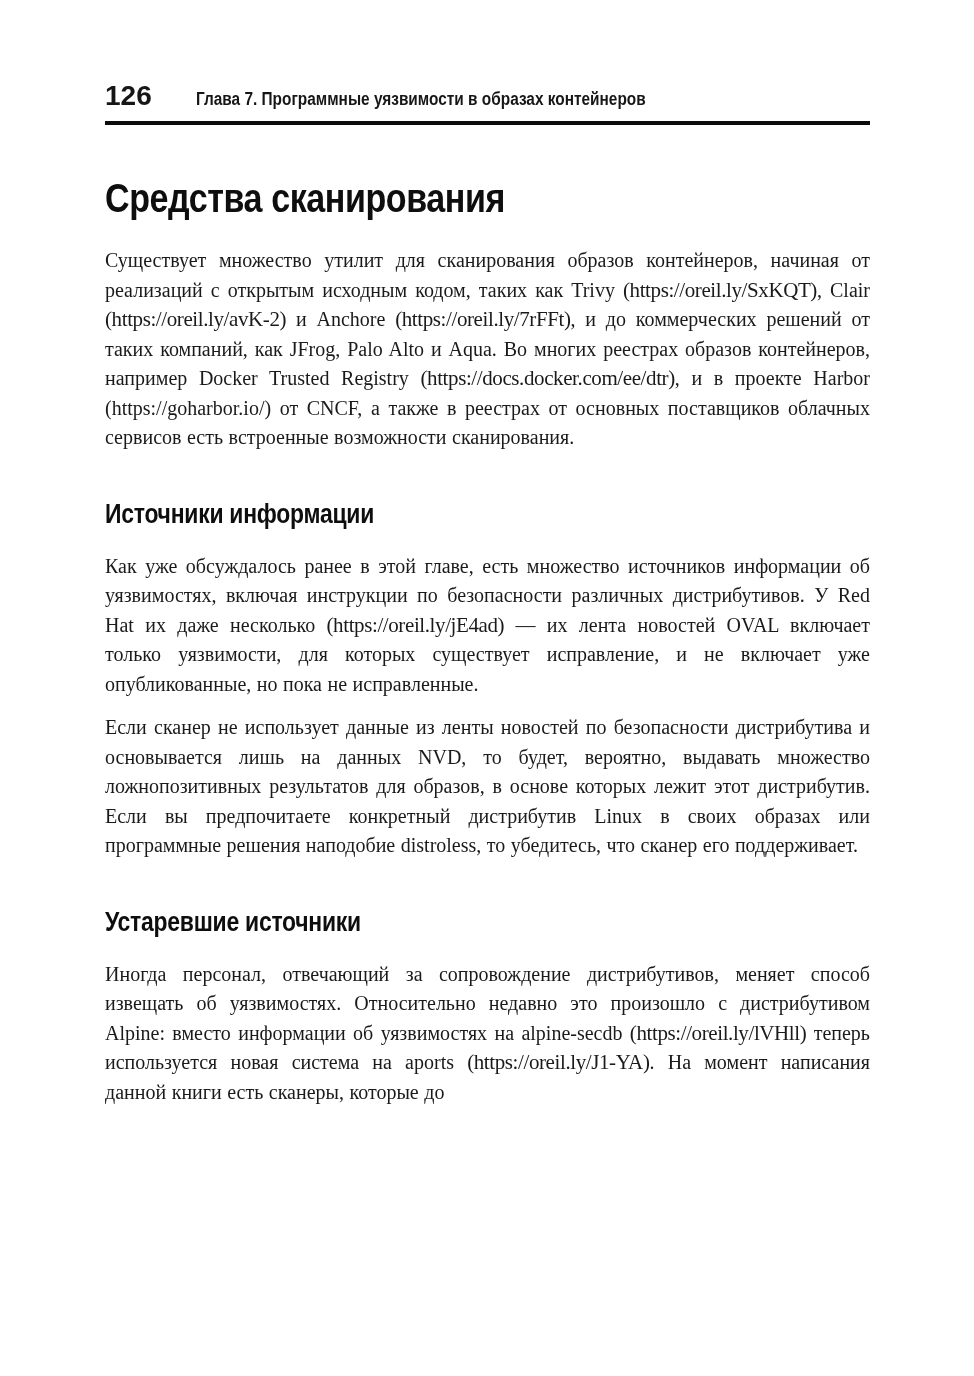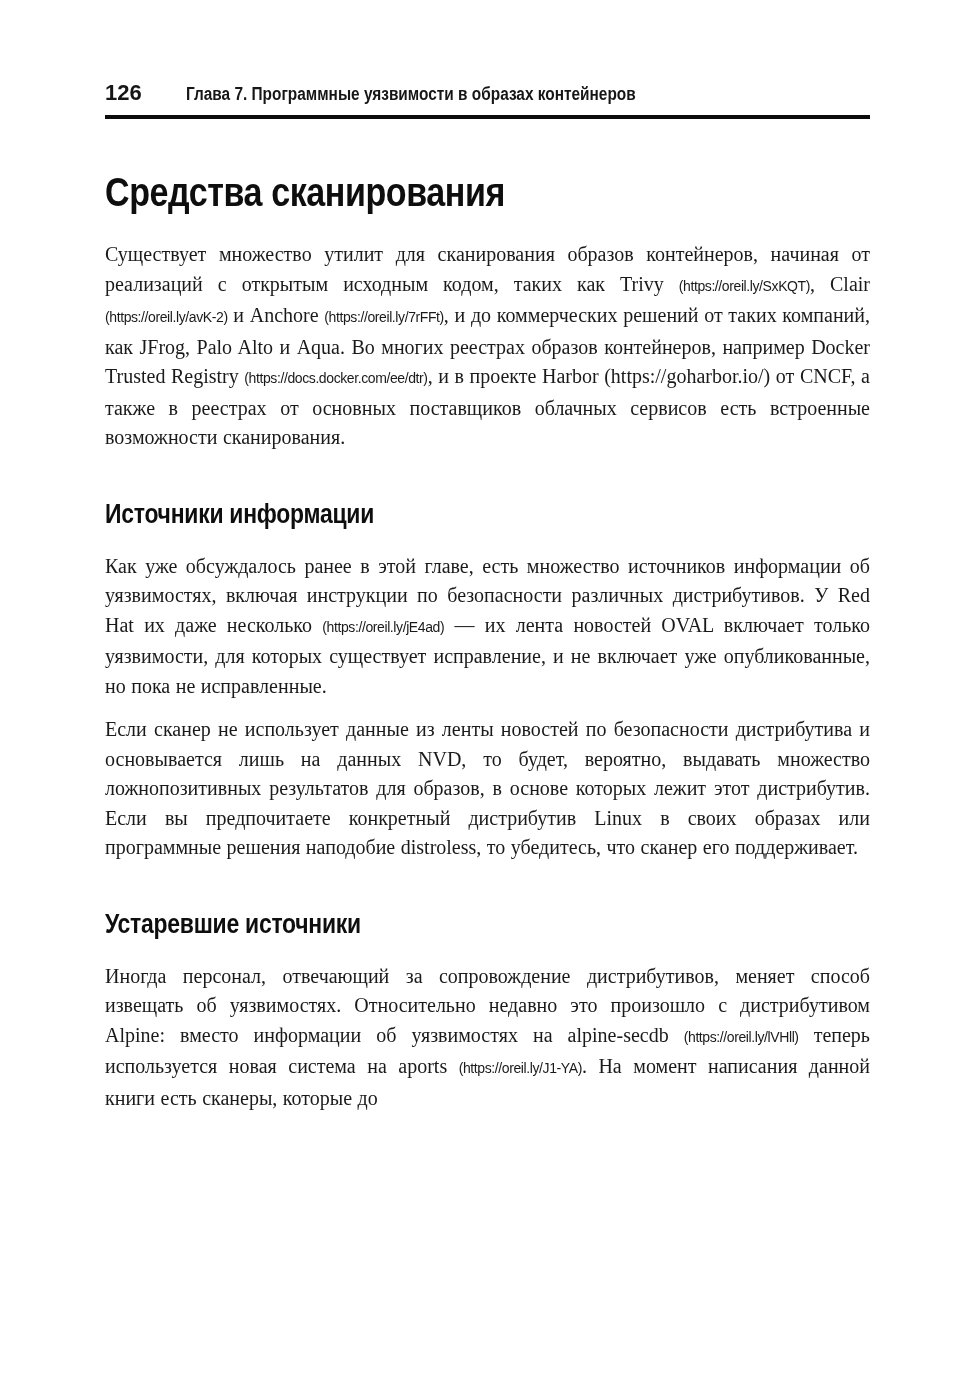--- a/index.html
+++ b/index.html
@@ -23,21 +23,21 @@
   .page-header {
     display: flex;
     align-items: baseline;
     gap: 44px;
     border-bottom: 4px solid #0c0c0c;
     padding-bottom: 9px;
   }
   .page-number {
     font-family: "Liberation Sans", sans-serif;
     font-weight: bold;
-    font-size: 22px;
+    font-size: 28px;
     letter-spacing: 0;
   }
   .running-head {
     font-family: "Liberation Sans", sans-serif;
     font-weight: bold;
     font-size: 17.5px;
     transform: scaleX(0.88);
     transform-origin: 0 100%;
     white-space: nowrap;
   }
@@ -69,22 +69,22 @@
     margin: 0 0 14px 0;
     font-family: "Liberation Serif", serif;
     font-size: 20px;
     line-height: 29.5px;
     text-align: justify;
     hyphens: auto;
     word-spacing: 0.5px;
     color: #1a1a1a;
   }
   .url-run {
-    font-family: Liberation Sans, sans-serif;
-    font-size: 14px;
+    font-family: Liberation Serif, serif;
+    font-size: 21px;
     letter-spacing: -0.4px;
     white-space: nowrap;
   }
 </style>
 </head>
 <body>
 
 <div class="page">
 
   <header class="page-header">

